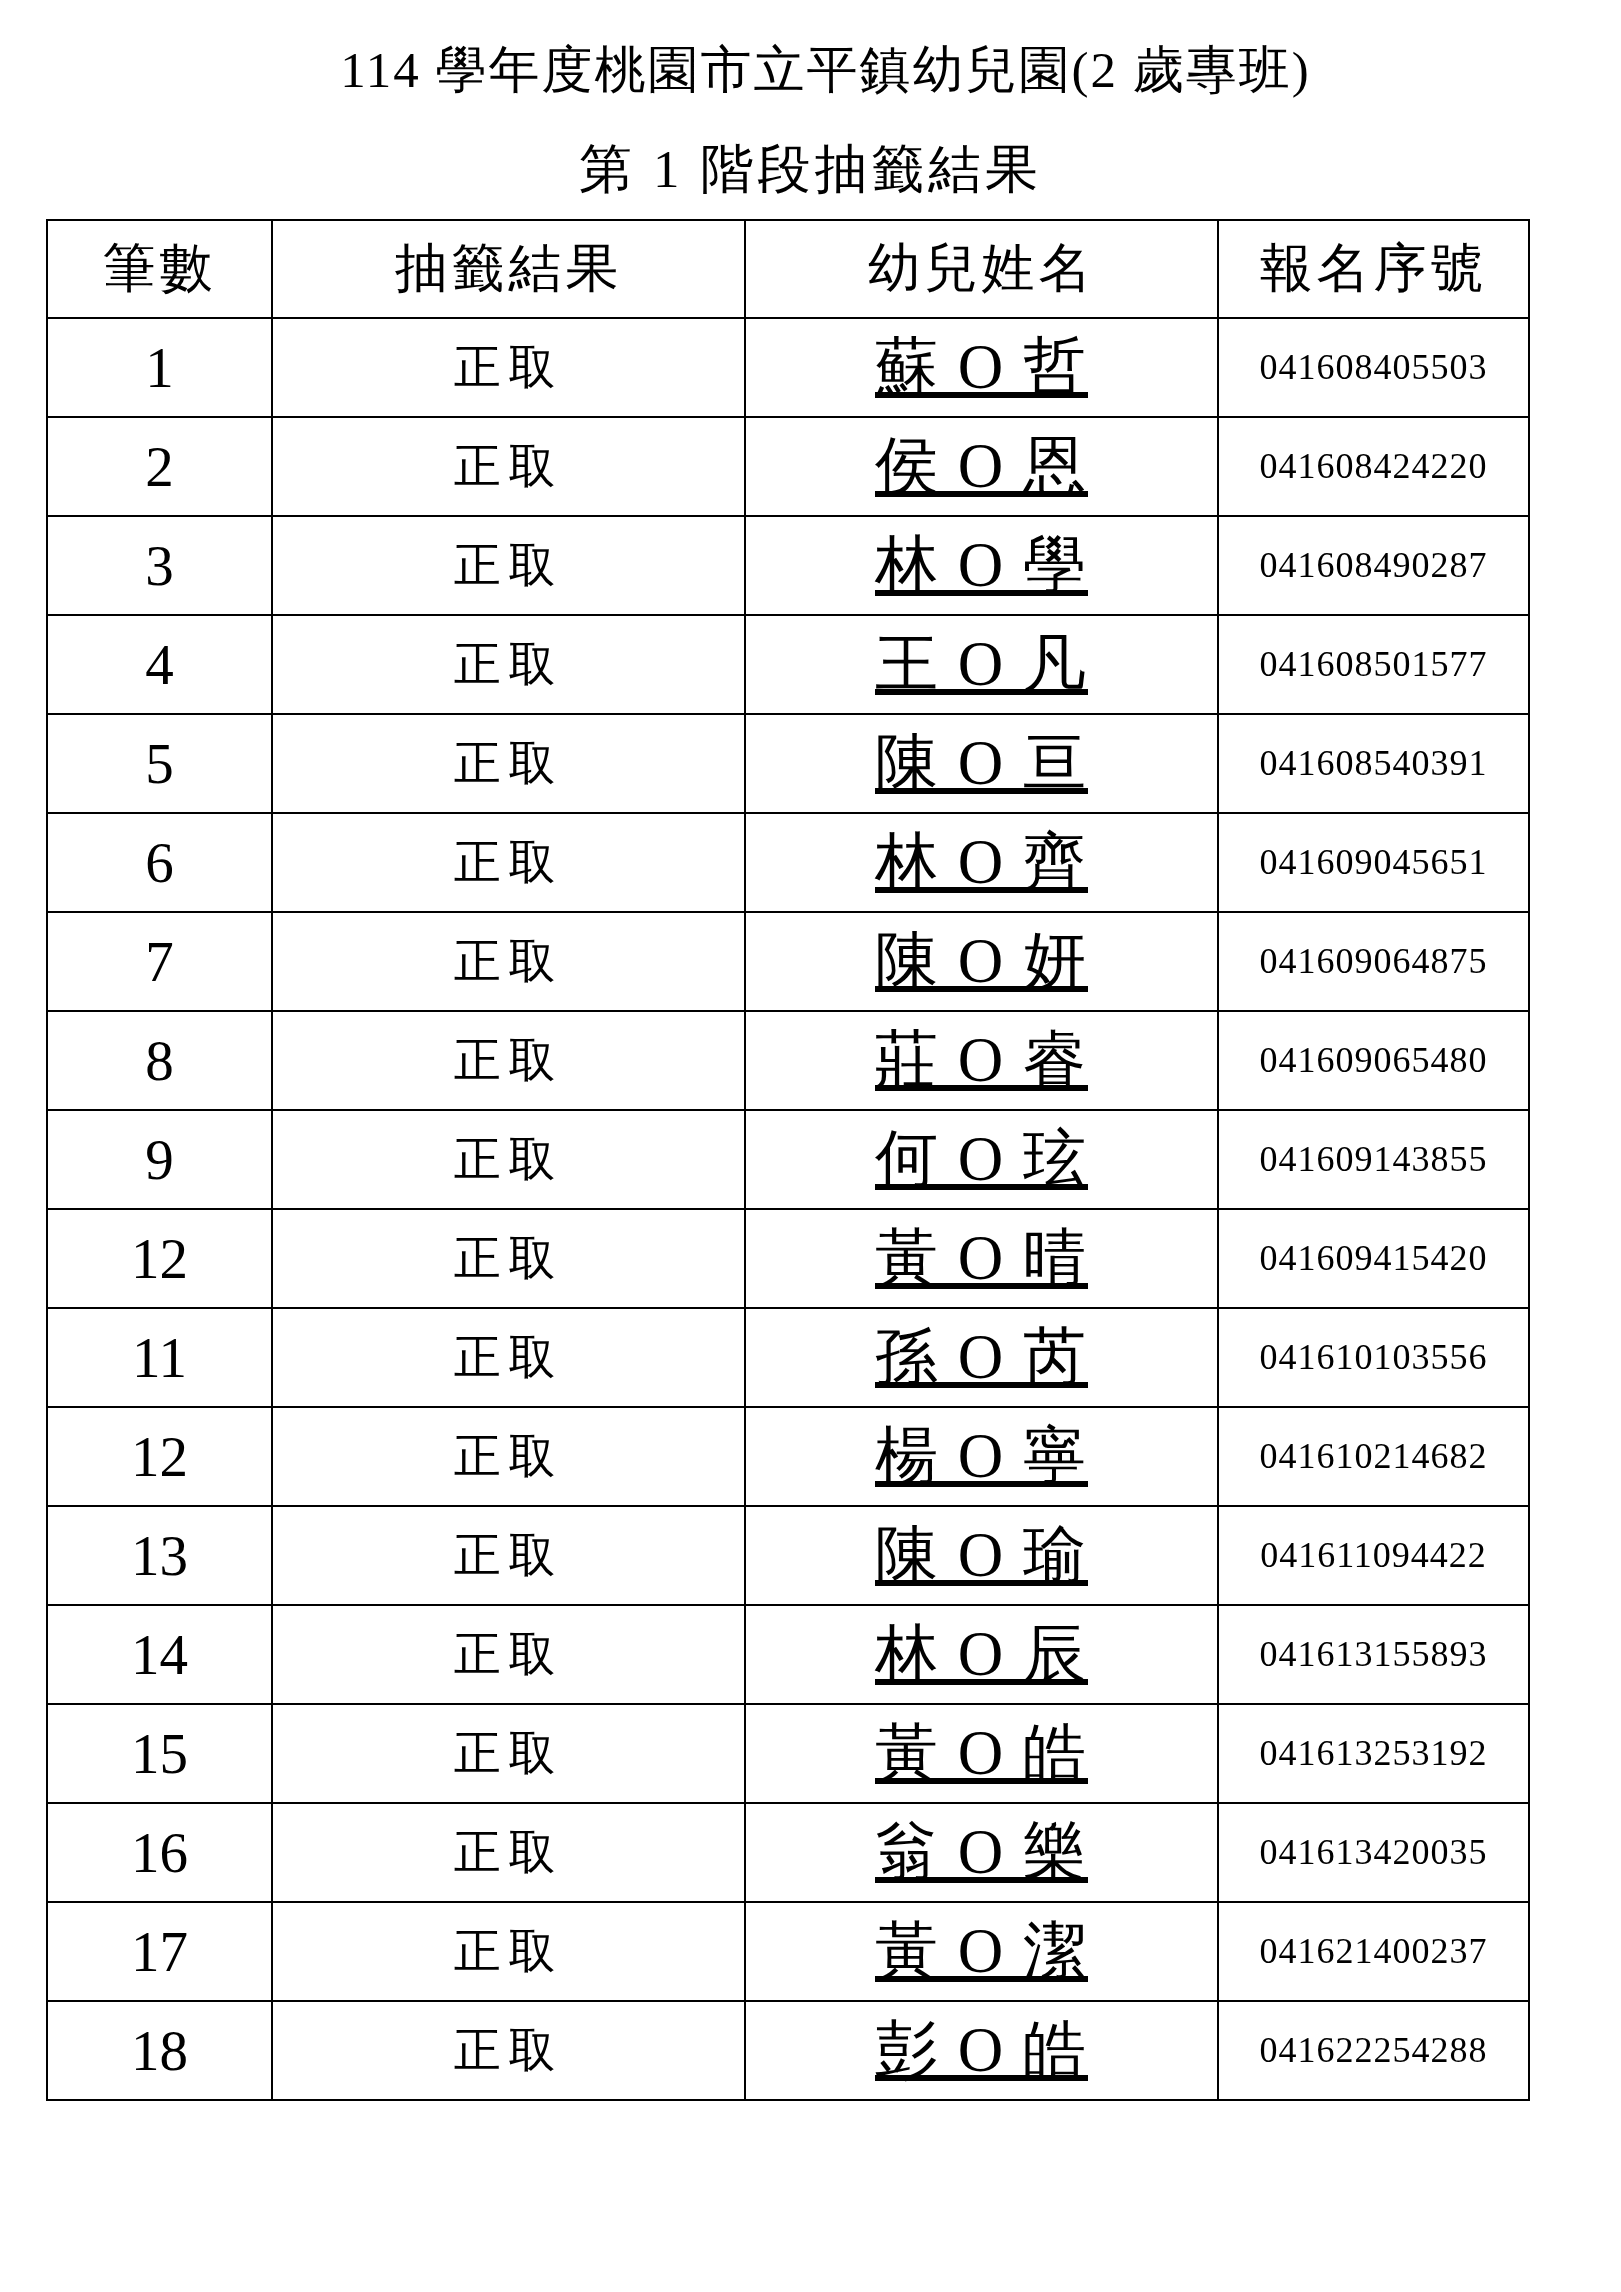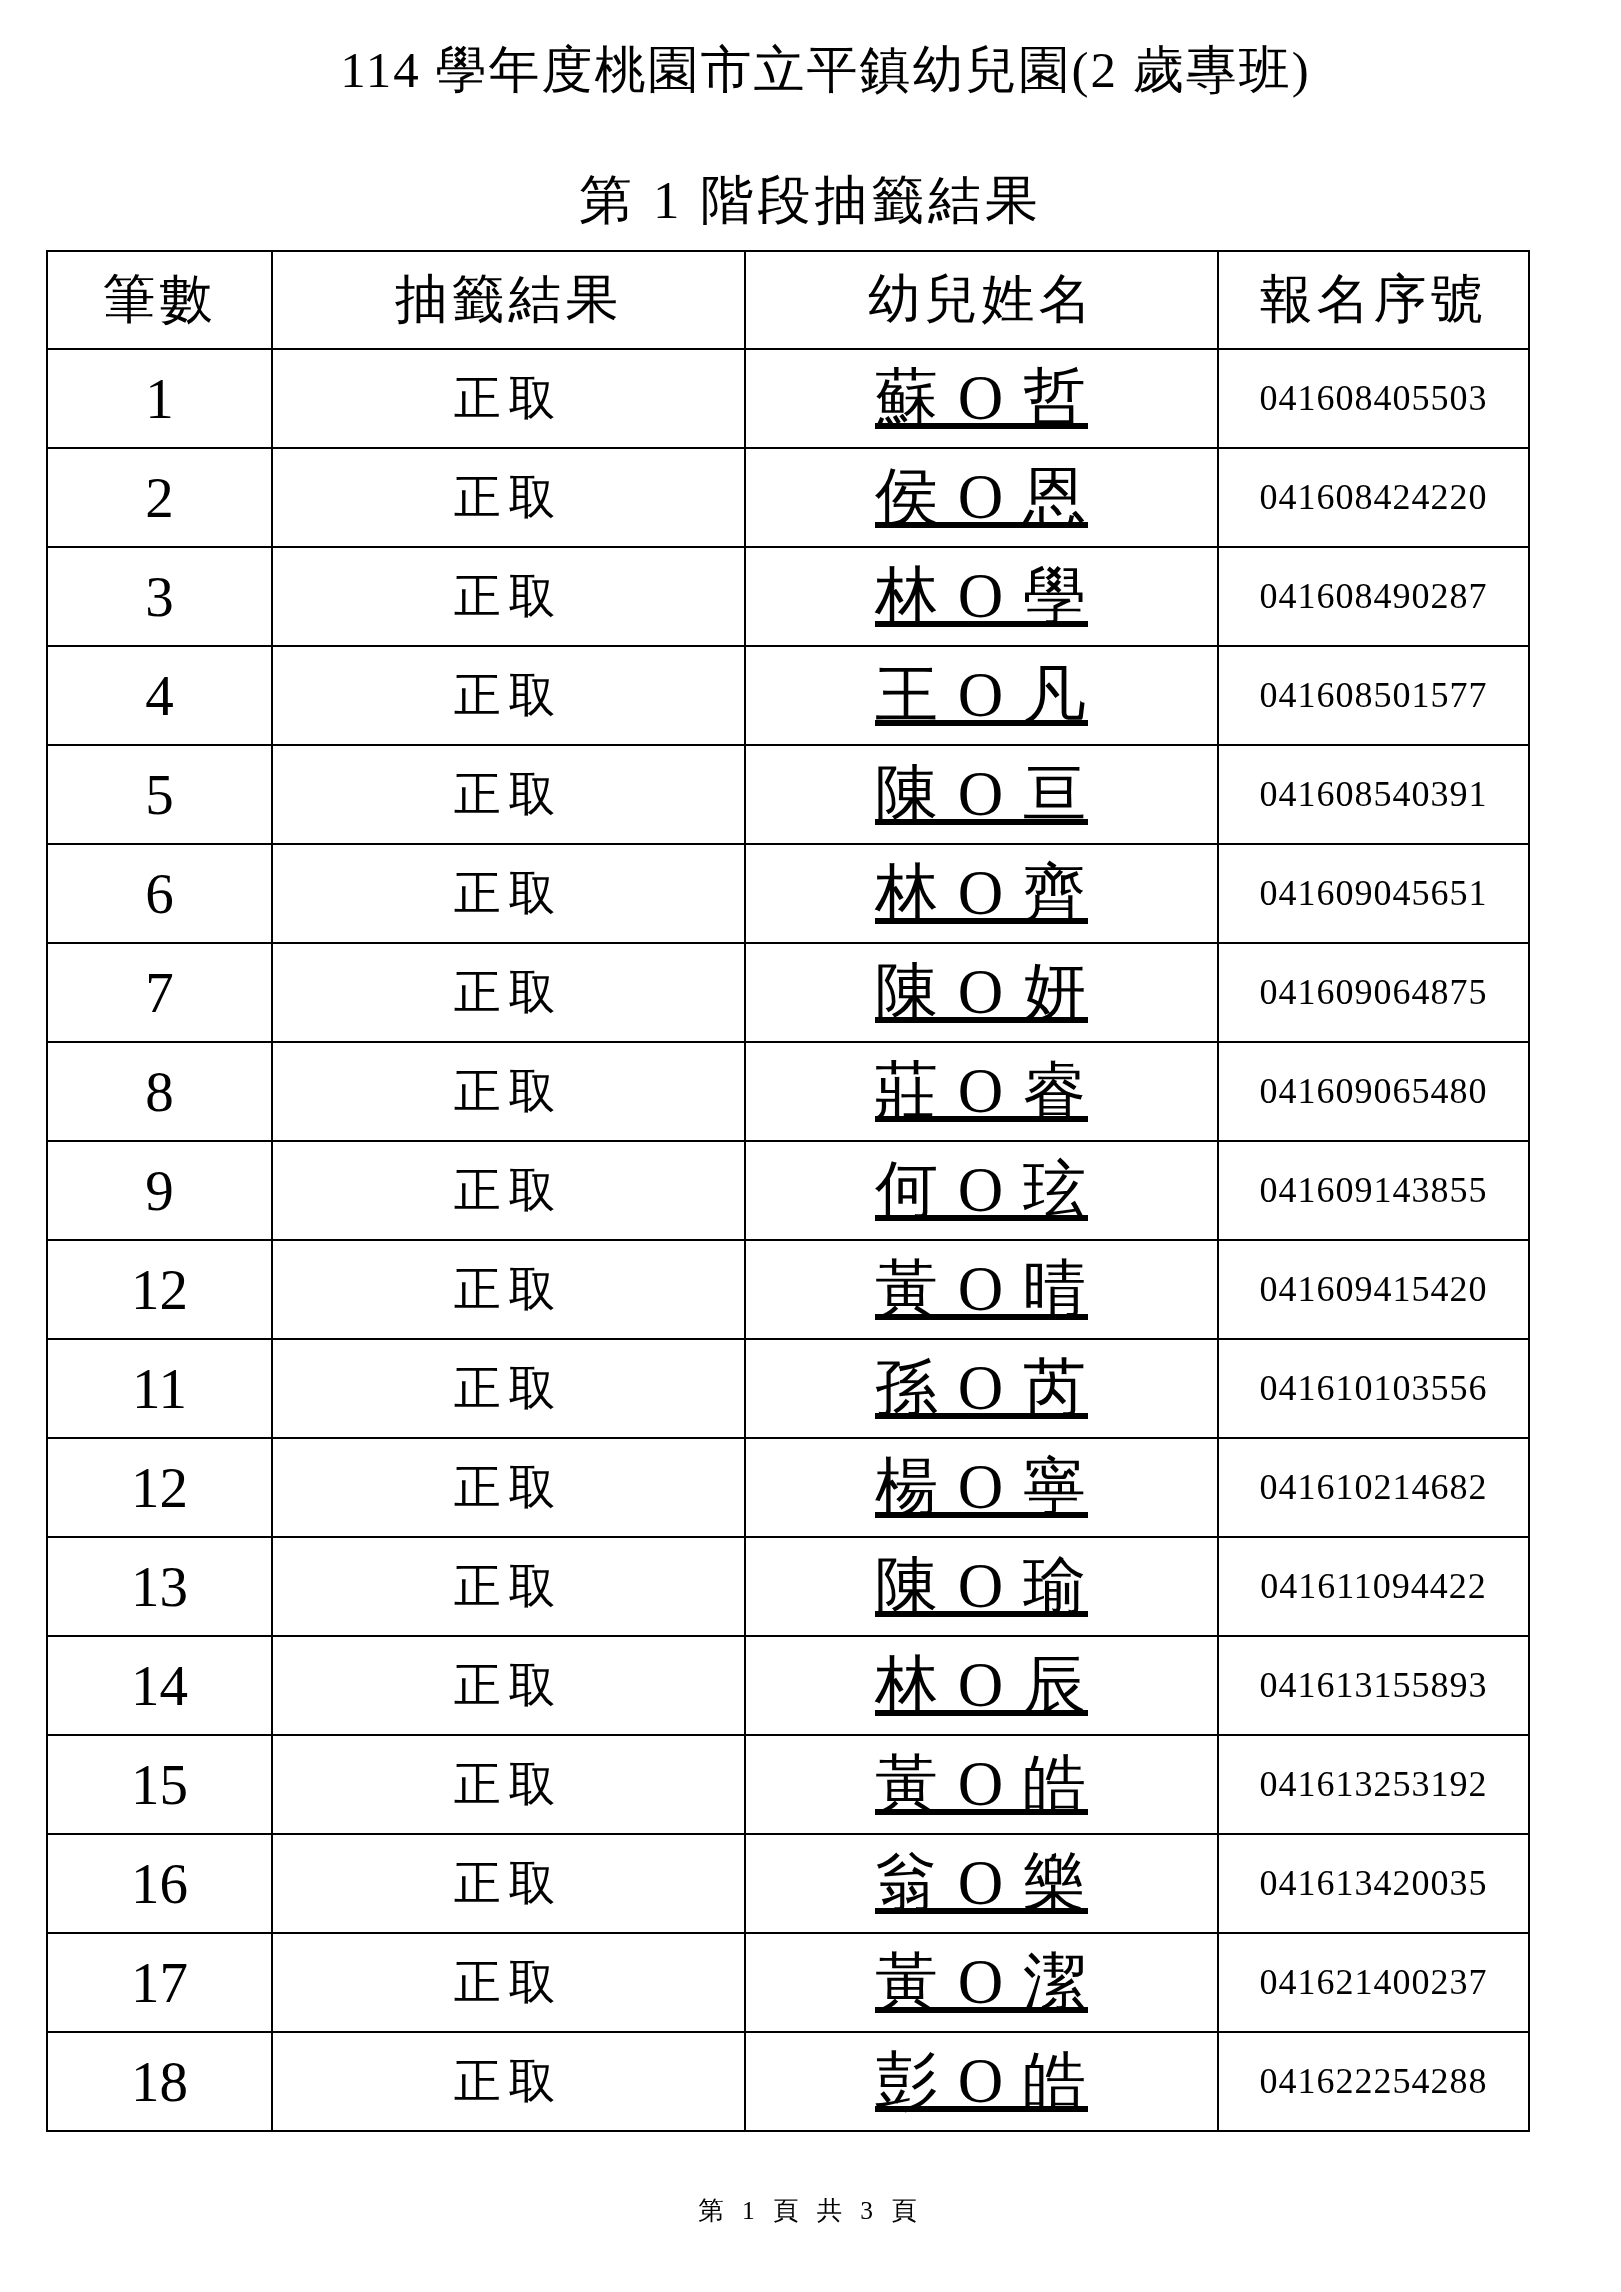--- a/index.html
+++ b/index.html
@@ -28,21 +28,21 @@
     font-weight: 400;
     white-space: nowrap;
     padding-left: 30px;
   }
   .subtitle {
     text-align: center;
     font-size: 53px;
     line-height: 71px;
     letter-spacing: 3.9px;
     font-weight: 400;
-    margin-top: 59px;
+    margin-top: 28px;
   }
   table.results {
     border-collapse: collapse;
     table-layout: fixed;
     margin-left: 46px;
     margin-top: 13.7px;
     width: 1483px;
     border: 2.9px solid #000;
   }
   table.results col.c-index  { width: 225px; }
@@ -216,16 +216,15 @@
   </tr>
         <tr>
     <td class="col-index">18</td>
     <td class="col-result">正取</td>
     <td class="col-name">彭 O 皓</td>
     <td class="col-reg">041622254288</td>
   </tr>
       </tbody>
   </table>
 
-  <div class="footer">第 1 頁 共 3 頁</div>
 
 </div>
 
 
 </body></html>

